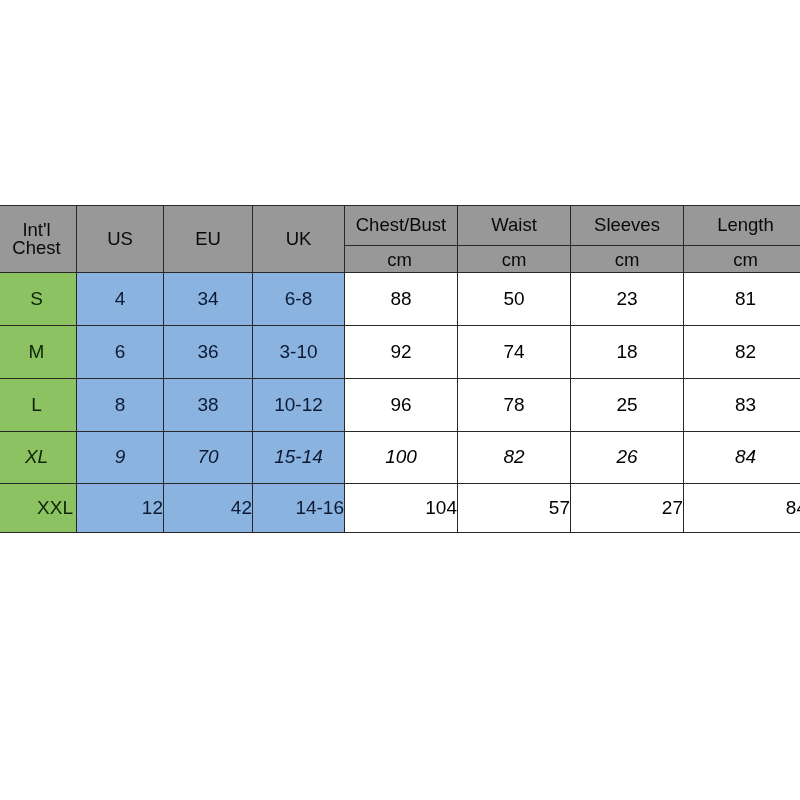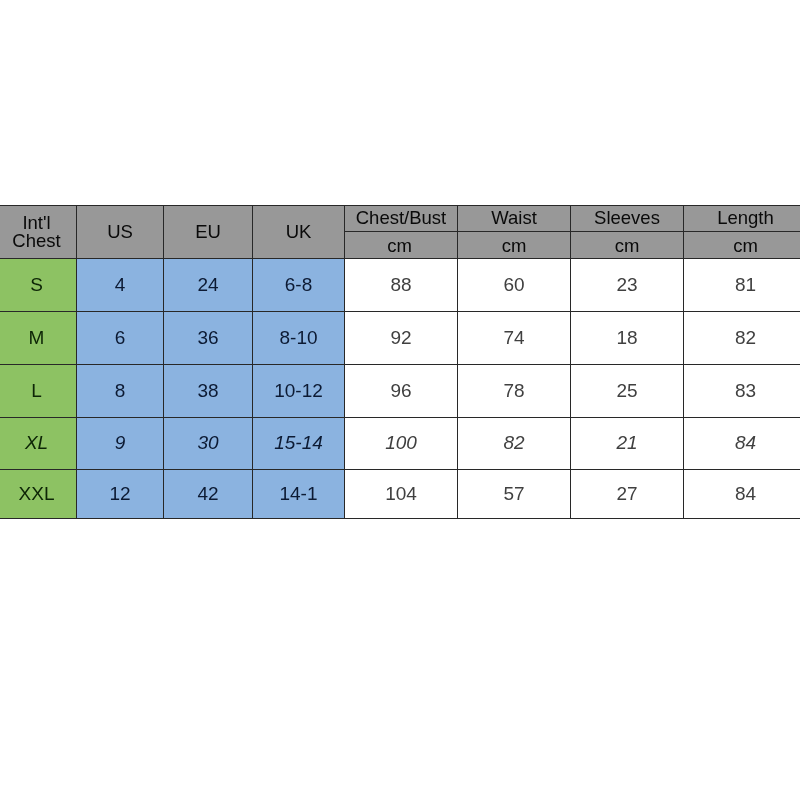--- a/index.html
+++ b/index.html
@@ -31,30 +31,30 @@
   col.w2{width:89px}
   col.w3{width:92px}
   col.w4{width:113px}
   col.w5{width:113px}
   col.w6{width:113px}
   col.w7{width:124px}
 
   
   .hdr,.hdr-top,.hdr-unit{background:#989898;color:#0a0a0a;font-size:18.5px;}
   .hdr{height:53px;}       
-  .hdr-top{height:26px;}   
+  .hdr-top{height:40px;}   
   .size-table .hdr-unit{height:27px;padding-top:2px;}  
 
   
   .c-green{background:#8dc263;color:#0d2506;}
   .c-blue {background:#8bb3e0;color:#0c1a33;}
-  .c-white{background:#ffffff;color:#404040;margin-left:13px;}
+  .c-white{background:#ffffff;color:#000000;margin-left:13px;}
   .size-table tbody td{height:53px;font-size:19px;padding-bottom:2px;}
   .size-table tbody tr:nth-child(4) td{height:52px;font-style:italic;}
-  .size-table tbody tr:last-child td{height:49px;}
+  .size-table tbody tr:last-child td{height:49px;text-align:right;}
 
   
   .size-table tr > *:first-child{padding-right:3px;}
 </style>
 </head>
 <body>
 
 <div class="sheet">
   <table class="size-table">
     <colgroup>
@@ -82,62 +82,62 @@
         <th class="hdr-unit">cm</th>
         <th class="hdr-unit">cm</th>
         <th class="hdr-unit">cm</th>
         <th class="hdr-unit">cm</th>
       </tr>
     </thead>
     <tbody>
         <tr>
           <td class="c-green">S</td>
           <td class="c-blue">4</td>
-          <td class="c-blue">24</td>
+          <td class="c-blue">34</td>
           <td class="c-blue">6-8</td>
           <td class="c-white">88</td>
-          <td class="c-white">60</td>
+          <td class="c-white">50</td>
           <td class="c-white">23</td>
           <td class="c-white">81</td>
         </tr>
         <tr>
           <td class="c-green">M</td>
           <td class="c-blue">6</td>
           <td class="c-blue">36</td>
-          <td class="c-blue">8-10</td>
+          <td class="c-blue">3-10</td>
           <td class="c-white">92</td>
           <td class="c-white">74</td>
           <td class="c-white">18</td>
           <td class="c-white">82</td>
         </tr>
         <tr>
           <td class="c-green">L</td>
           <td class="c-blue">8</td>
           <td class="c-blue">38</td>
           <td class="c-blue">10-12</td>
           <td class="c-white">96</td>
           <td class="c-white">78</td>
           <td class="c-white">25</td>
           <td class="c-white">83</td>
         </tr>
         <tr>
           <td class="c-green">XL</td>
           <td class="c-blue">9</td>
-          <td class="c-blue">30</td>
+          <td class="c-blue">70</td>
           <td class="c-blue">15-14</td>
           <td class="c-white">100</td>
           <td class="c-white">82</td>
-          <td class="c-white">21</td>
+          <td class="c-white">26</td>
           <td class="c-white">84</td>
         </tr>
         <tr>
           <td class="c-green">XXL</td>
           <td class="c-blue">12</td>
           <td class="c-blue">42</td>
-          <td class="c-blue">14-1</td>
+          <td class="c-blue">14-16</td>
           <td class="c-white">104</td>
           <td class="c-white">57</td>
           <td class="c-white">27</td>
           <td class="c-white">84</td>
         </tr>
       </tbody>
   </table>
 </div>
 
 </body></html>

